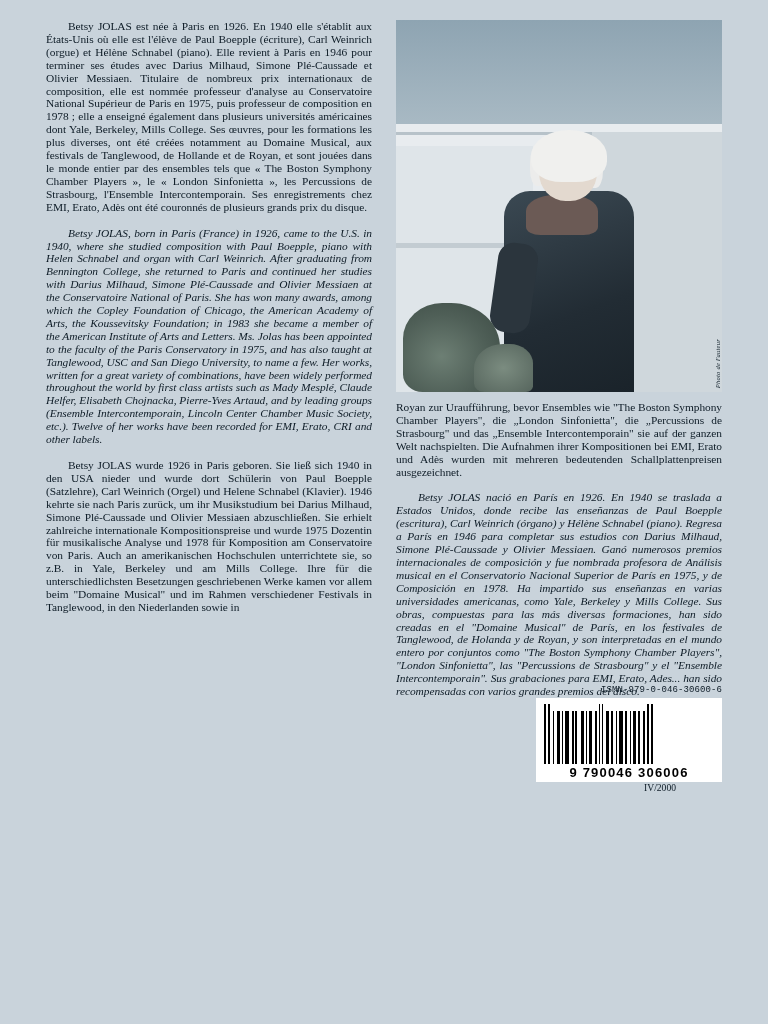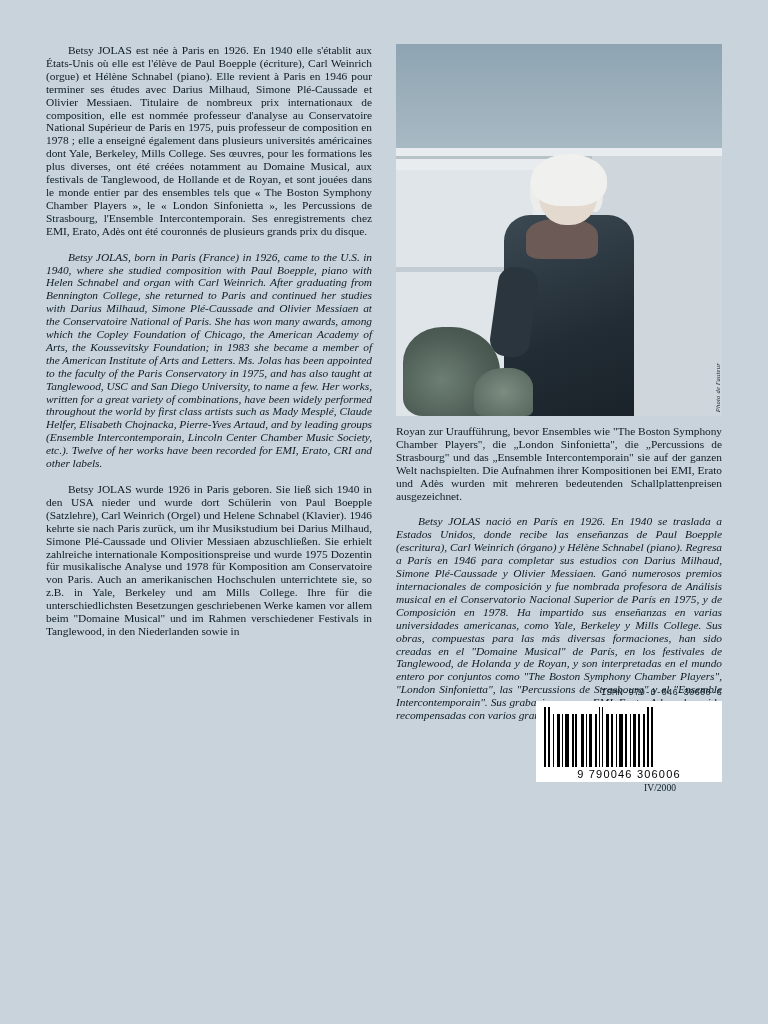--- a/index.html
+++ b/index.html
@@ -12,21 +12,21 @@
     background: #c9d3db;
     font-family: "Liberation Serif", serif;
     color: #0d1b26;
     overflow: hidden;
   }
   .page {
     position: relative;
     width: 768px;
     height: 804px;
     box-sizing: border-box;
-    padding: 44px 46px 0 46px;
+    padding: 20px 46px 0 46px;
   }
   .cols {
     position: relative;
     width: 676px;
   }
   .col-left {
     position: absolute;
     left: 0;
     top: 0;
     width: 326px;
@@ -206,24 +206,25 @@
   .bars span {
     display: block;
     background: #000;
     height: 100%;
   }
   .bars span.short {
     height: 88%;
   }
   .barnum {
     font-family: "Liberation Sans", sans-serif;
-    font-size: 11px;
+    font-size: 13px;
     letter-spacing: 1.2px;
     color: #000;
     padding-top: 1px;
+    font-weight: bold;
   }
 </style>
 </head>
 <body>
 
 <div class="page">
 
   <div class="cols">
 
     <div class="col-left">

